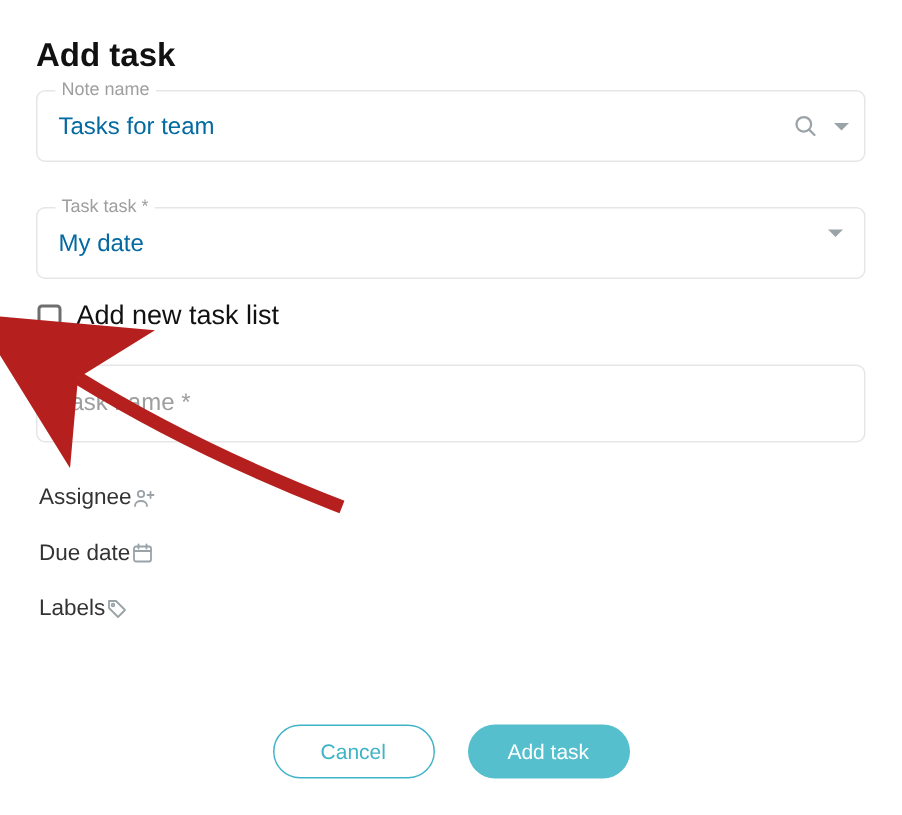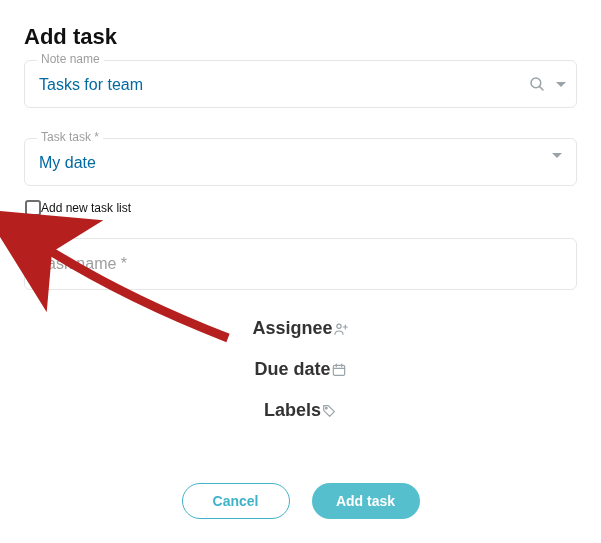--- a/index.html
+++ b/index.html
@@ -62,22 +62,22 @@
     top: 14px;
     width: 0; height: 0;
     border-left: 5px solid transparent;
     border-right: 5px solid transparent;
     border-top: 5px solid #9aa3a7;
   }
 
   .checkbox-row {
     display: flex;
     align-items: center;
-    gap: 0;
-    font-size: 12px;
+    gap: 10px;
+    font-size: 18px;
     color: #111;
     margin: 0 0 22px 0;
     padding-left: 1px;
   }
   .checkbox-box {
     width: 16px; height: 16px;
     border: 2px solid #6e6e6e;
     border-radius: 3px;
     background: #fff;
   }
@@ -92,44 +92,43 @@
     font-size: 16px;
     color: #9e9e9e;
   }
   .req-mark { color: #9e9e9e; }
 
   .meta-rows {
     margin-top: 10px;
   }
   .meta-row {
     display: flex;
-    justify-content: center;
-    align-items: center;
-    font-size: 18px;
+    justify-content: flex-start;
+    align-items: center;
+    font-size: 15px;
     color: #333;
     padding: 10px 2px;
-    font-weight: bold;
   }
   .meta-row .meta-icon { color: #9aa3a7; }
 
   .footer {
     position: absolute;
     bottom: 14px;
     left: 0; right: 0;
     display: flex;
     justify-content: center;
     gap: 22px;
     padding: 10px 0;
   }
   .btn {
     min-width: 108px;
     height: 36px;
     border-radius: 18px;
     font-size: 14px;
-    font-weight: 700;
+    font-weight: 400;
     display: inline-flex;
     align-items: center;
     justify-content: center;
     cursor: pointer;
     text-align: center;
   }
   .btn-outline {
     border: 1.5px solid #3fb3c7;
     color: #3fb3c7;
     background: #fff;

